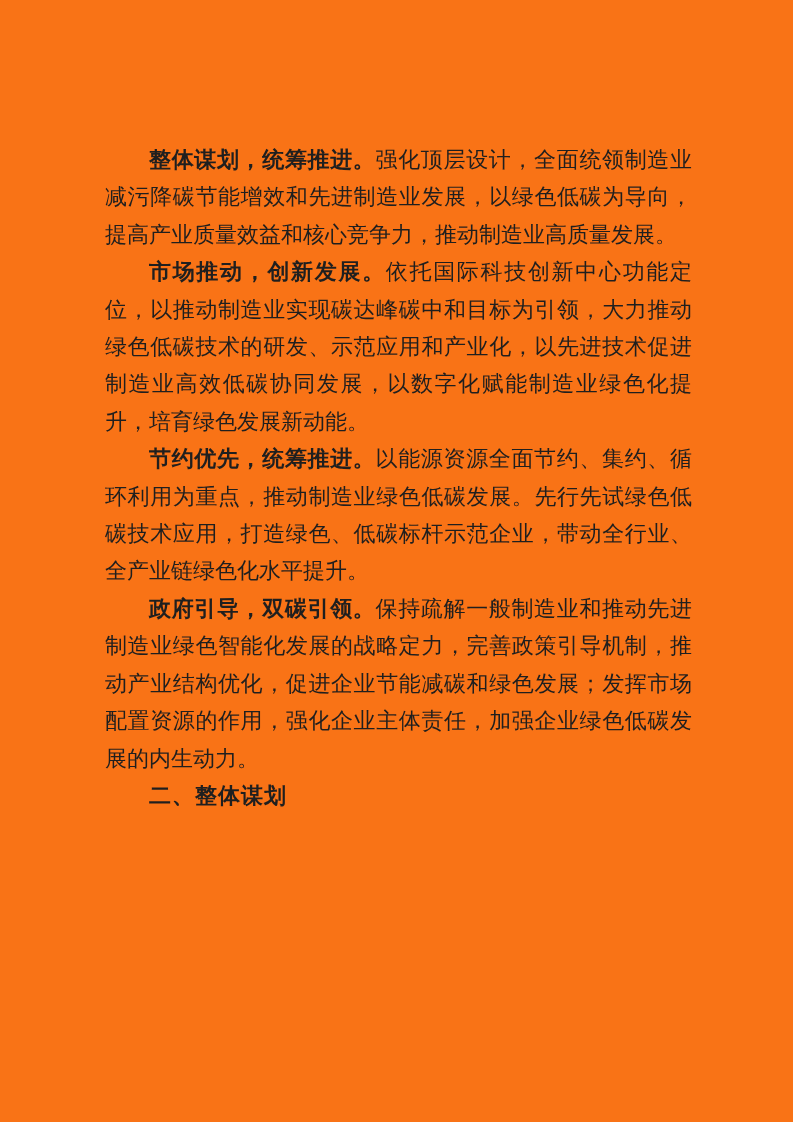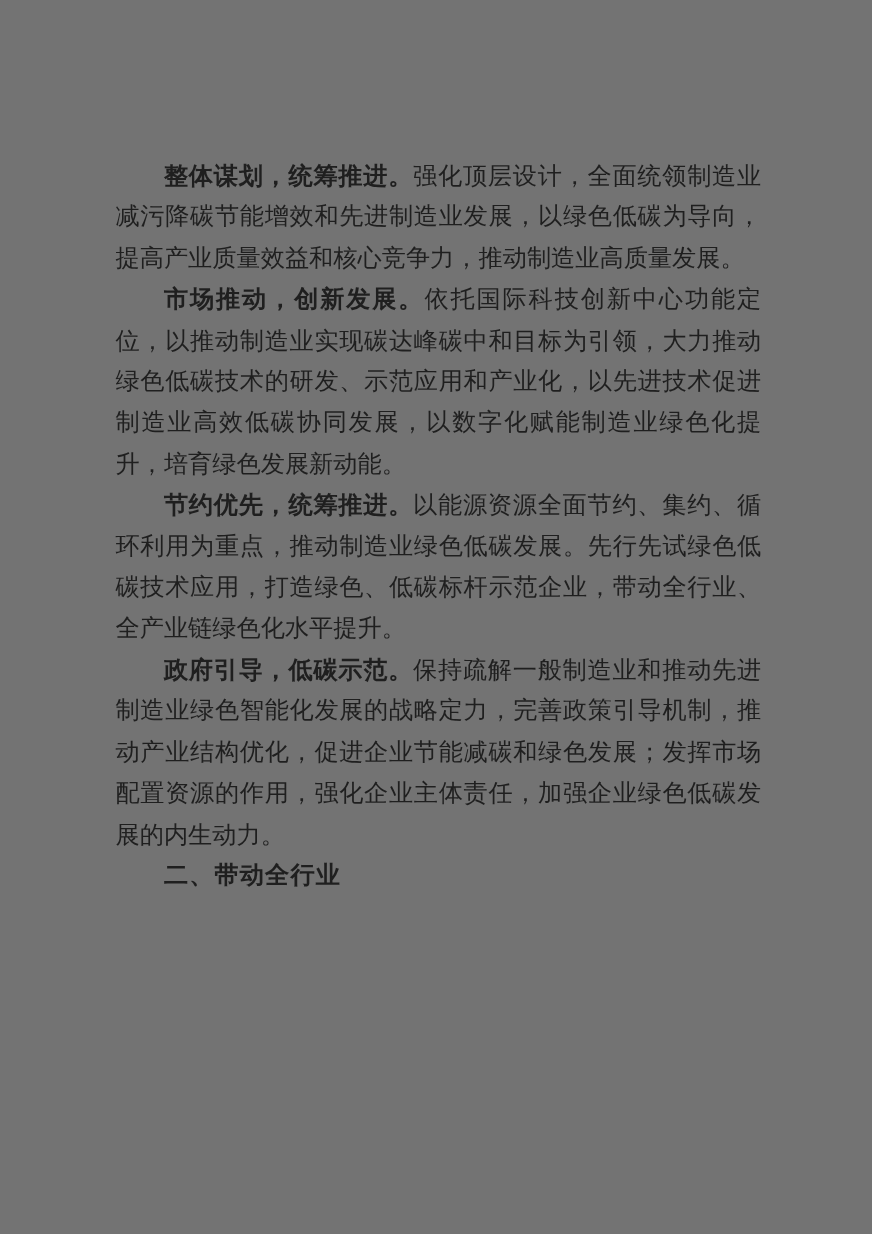--- a/index.html
+++ b/index.html
@@ -4,21 +4,21 @@
 <style>
   html, body {
     margin: 0;
     padding: 0;
     background: #ffffff;
   }
   .page {
     position: relative;
     width: 793px;
     height: 1122px;
-    background: #737373;
+    background: #f97316;
     overflow: hidden;
   }
   .text-block {
     position: absolute;
     left: 105px;
     top: 141px;
     width: 587px;
     font-family: "Liberation Serif", "DejaVu Serif", serif;
     font-size: 22px;
     line-height: 37.4px;
@@ -40,16 +40,16 @@
   }
 </style>
 </head>
 <body>
 
 <div class="page">
   <div class="text-block">
       <p class="body-para"><span class="lead">整体谋划，统筹推进。</span>强化顶层设计，全面统领制造业减污降碳节能增效和先进制造业发展，以绿色低碳为导向，提高产业质量效益和核心竞争力，推动制造业高质量发展。</p>
       <p class="body-para"><span class="lead">市场推动，创新发展。</span>依托国际科技创新中心功能定位，以推动制造业实现碳达峰碳中和目标为引领，大力推动绿色低碳技术的研发、示范应用和产业化，以先进技术促进制造业高效低碳协同发展，以数字化赋能制造业绿色化提升，培育绿色发展新动能。</p>
       <p class="body-para"><span class="lead">节约优先，统筹推进。</span>以能源资源全面节约、集约、循环利用为重点，推动制造业绿色低碳发展。先行先试绿色低碳技术应用，打造绿色、低碳标杆示范企业，带动全行业、全产业链绿色化水平提升。</p>
-      <p class="body-para"><span class="lead">政府引导，低碳示范。</span>保持疏解一般制造业和推动先进制造业绿色智能化发展的战略定力，完善政策引导机制，推动产业结构优化，促进企业节能减碳和绿色发展；发挥市场配置资源的作用，强化企业主体责任，加强企业绿色低碳发展的内生动力。</p>
-      <p class="heading">二、带动全行业</p>
+      <p class="body-para"><span class="lead">政府引导，双碳引领。</span>保持疏解一般制造业和推动先进制造业绿色智能化发展的战略定力，完善政策引导机制，推动产业结构优化，促进企业节能减碳和绿色发展；发挥市场配置资源的作用，强化企业主体责任，加强企业绿色低碳发展的内生动力。</p>
+      <p class="heading">二、整体谋划</p>
     </div>
 </div>
 
 </body></html>

